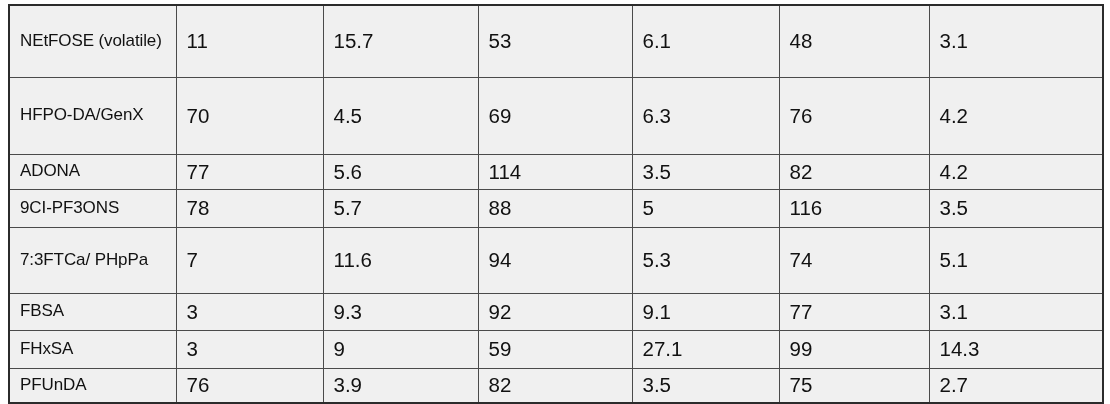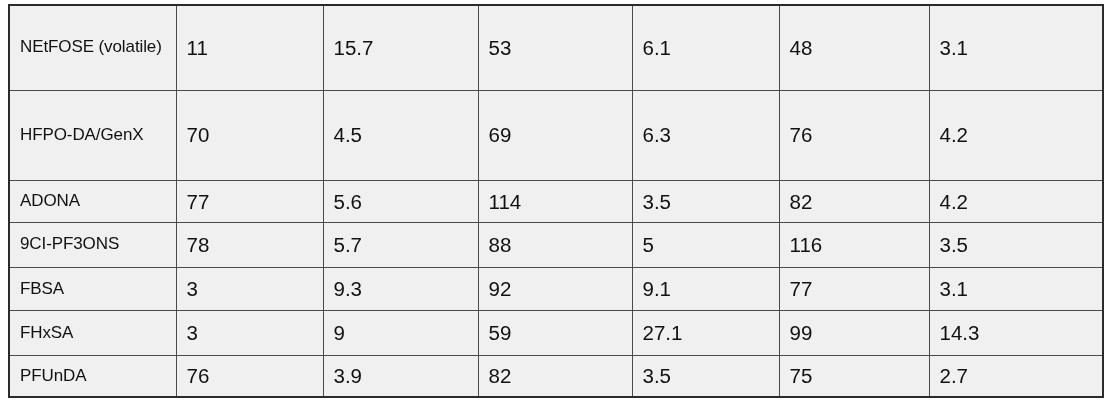--- a/index.html
+++ b/index.html
@@ -117,20 +117,29 @@
       </tr>
       <tr style="height:38px;margin-top:20px;">
         <td class="rowlabel">9CI-PF3ONS</td>
         <td class="val">78</td>
         <td class="val">5.7</td>
         <td class="val">88</td>
         <td class="val">5</td>
         <td class="val">116</td>
         <td class="val">3.5</td>
       </tr>
+      <tr style="height:66px;">
+        <td class="rowlabel">7:3FTCa/ PHpPa</td>
+        <td class="val">7</td>
+        <td class="val">11.6</td>
+        <td class="val">94</td>
+        <td class="val">5.3</td>
+        <td class="val">74</td>
+        <td class="val">5.1</td>
+      </tr>
       <tr style="height:37px;">
         <td class="rowlabel">FBSA</td>
         <td class="val">3</td>
         <td class="val">9.3</td>
         <td class="val">92</td>
         <td class="val">9.1</td>
         <td class="val">77</td>
         <td class="val">3.1</td>
       </tr>
       <tr style="height:38px;padding-left:28px;">

